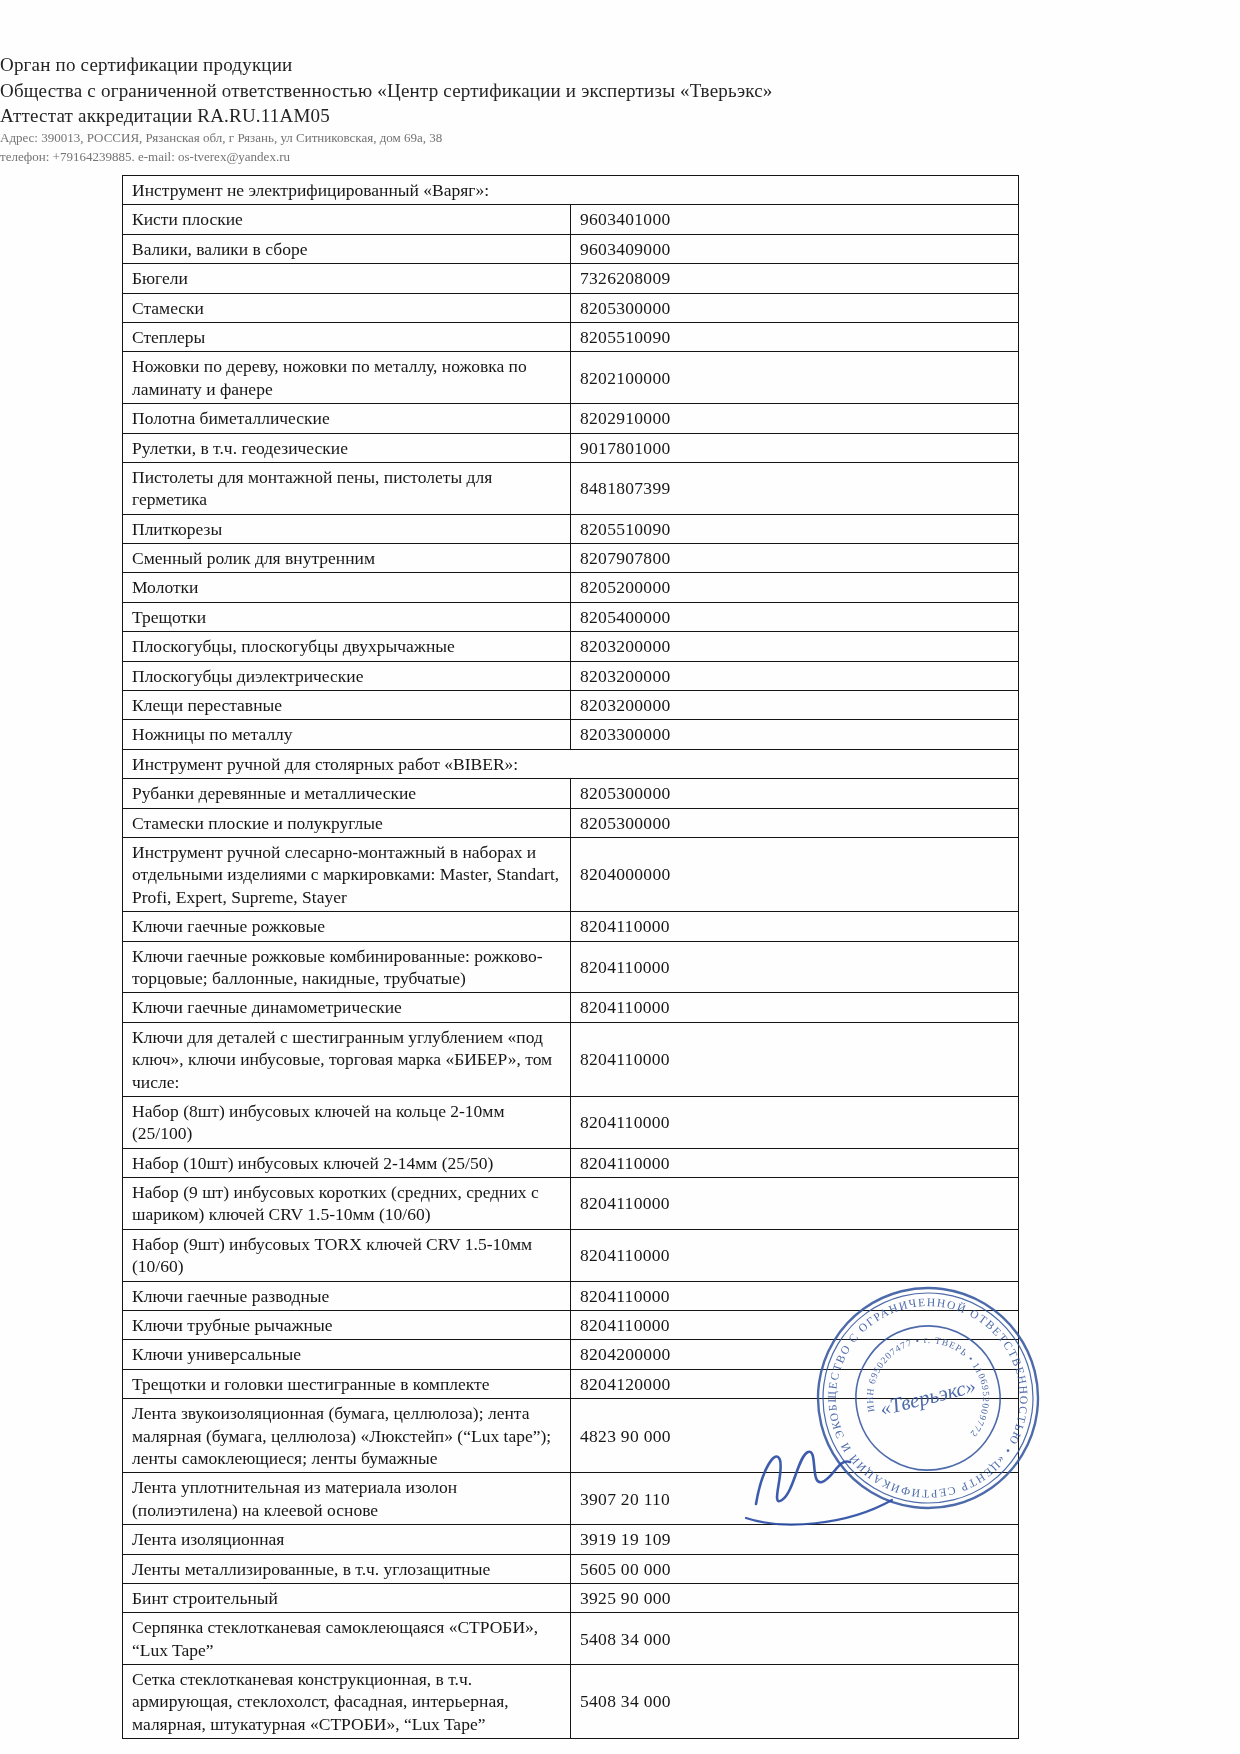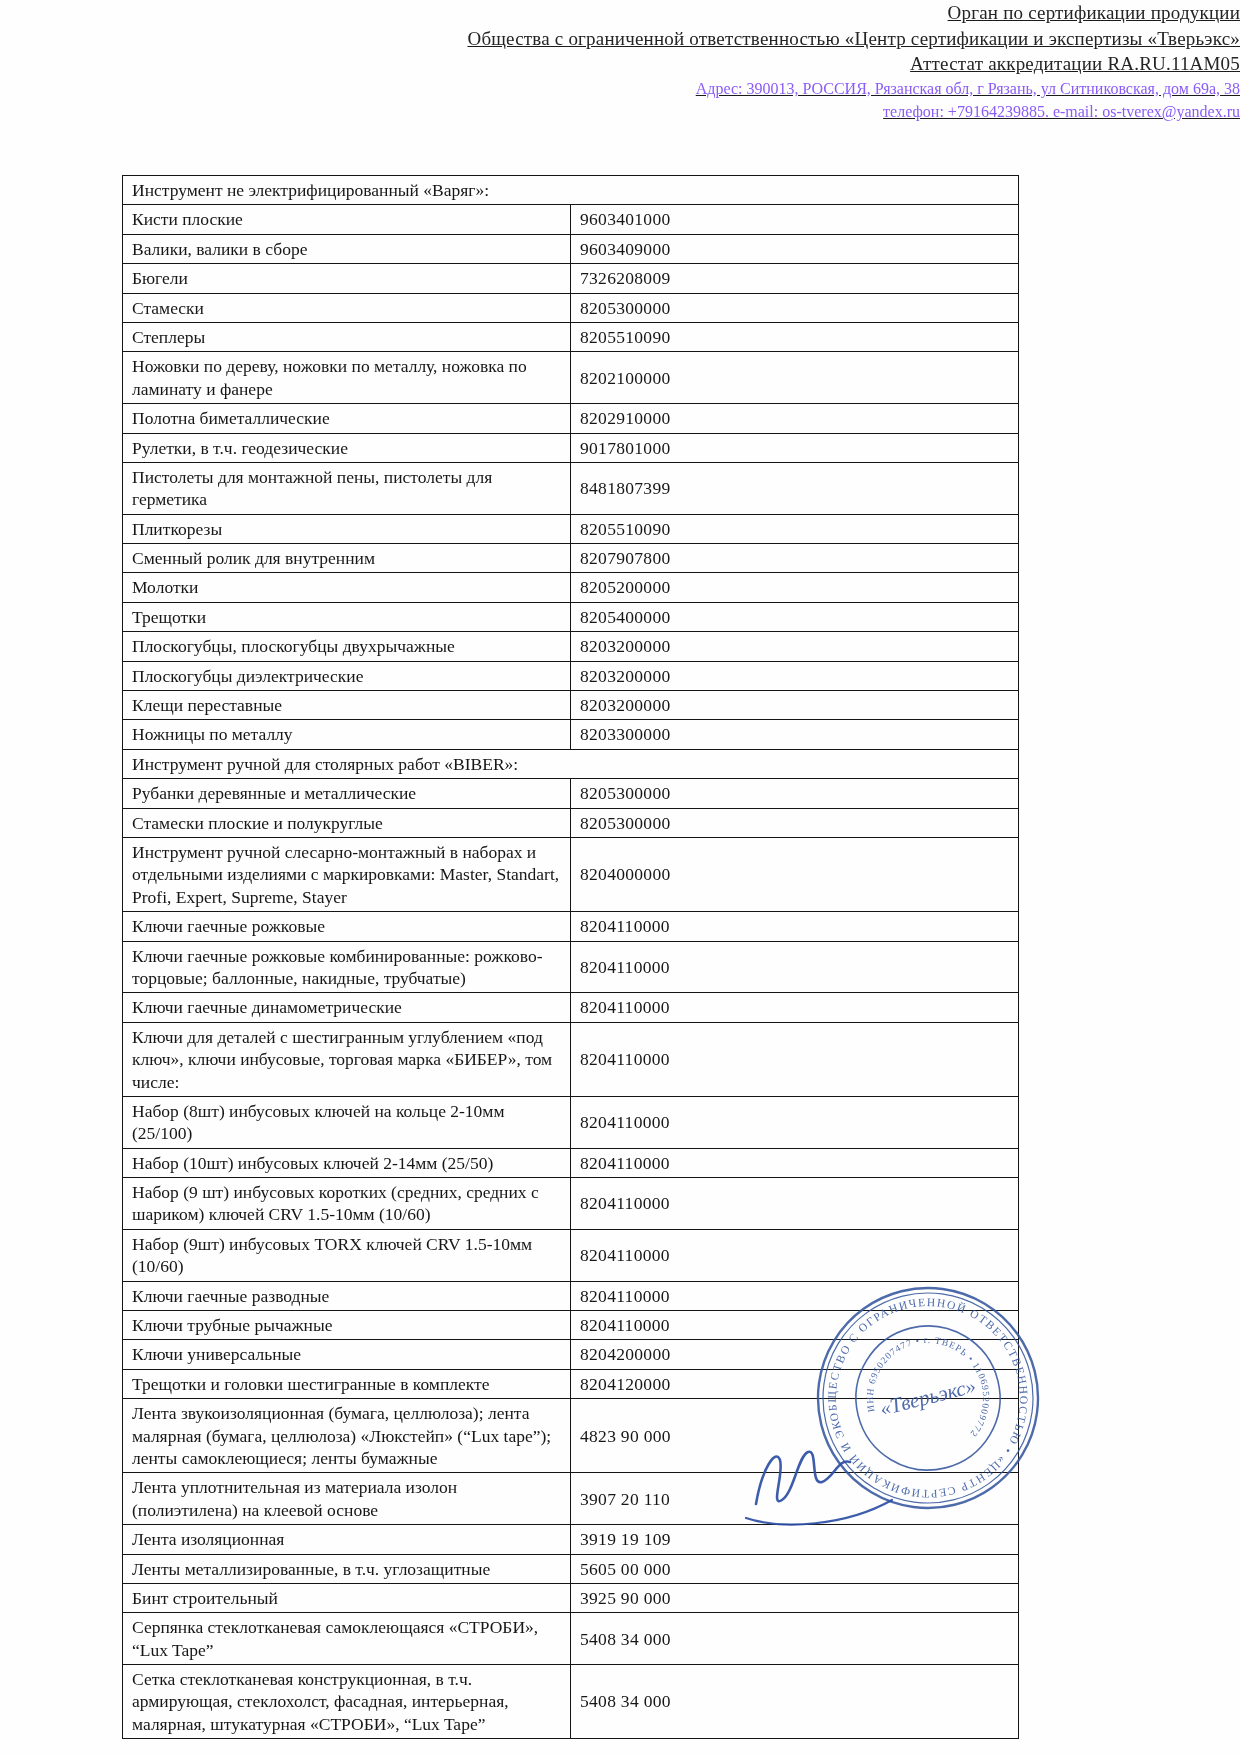--- a/index.html
+++ b/index.html
@@ -6,26 +6,26 @@
   .page{
     position:relative;
     width:1240px;height:1754px;
     margin:0 auto;
     background:#fefefe;
     font-family:"Liberation Serif","DejaVu Serif",serif;
     color:#1b1b1b;
     overflow:hidden;
     box-shadow:0 0 6px rgba(0,0,0,.35);
   }
-  .doc-header{ text-align:right; line-height:1.35;text-decoration:underline; }
+  .doc-header{ text-align:left; padding-top:52px; line-height:1.35; }
   .doc-header .h1, .doc-header .h2, .doc-header .h3{
     font-size:19px; color:#242424; letter-spacing:.2px;
   }
   .doc-header .h4, .doc-header .h5{
-    font-size:16px; color:#8b5cf6; line-height:1.45;
+    font-size:13px; color:#737373; line-height:1.45;
   }
   .table-wrap{
     position:absolute; left:122px; top:175px; width:897px;
   }
   table.items{
     width:100%;
     border-collapse:collapse;
     table-layout:fixed;
   }
   table.items td{

